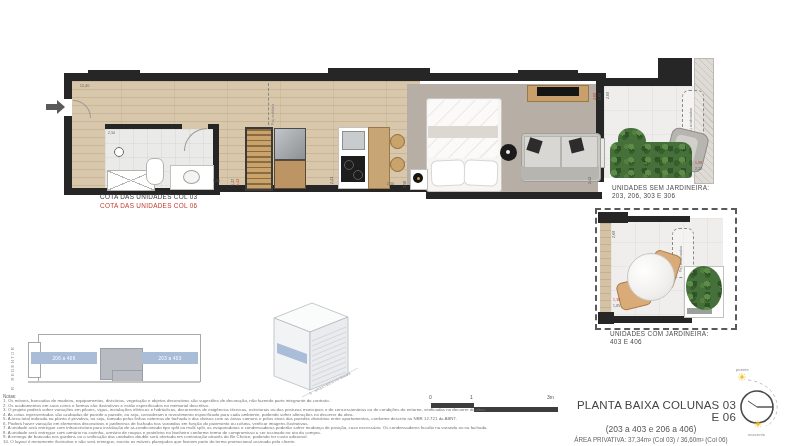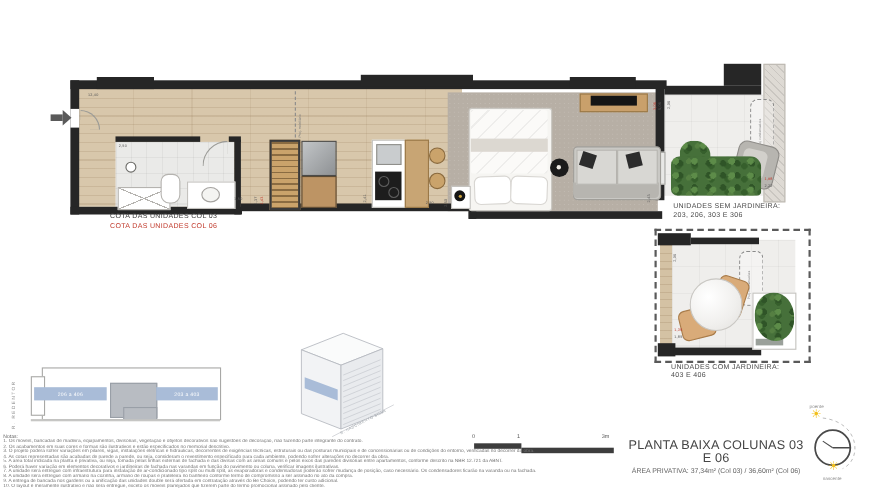--- a/index.html
+++ b/index.html
@@ -204,21 +204,22 @@
 
   <div>
     <div class="abs" style="left:429px;top:394px;font-size:5px;color:#555;">0</div>
     <div class="abs" style="left:470px;top:394px;font-size:5px;color:#555;">1</div>
     <div class="abs" style="left:547px;top:394px;font-size:5px;color:#555;">3m</div>
     <div class="abs" style="left:431px;top:403px;width:43px;height:5px;background:#3d3d3d;"></div>
     <div class="abs" style="left:474px;top:407px;width:84px;height:5px;background:#3d3d3d;"></div>
   </div>
 
   <div class="abs" style="left:566px;top:399px;width:170px;text-align:center;">
-    <div style="font-size:11.5px;color:#454545;letter-spacing:.2px;">PLANTA BAIXA COLUNAS 03 E 06</div>
+    <div style="font-size:11.5px;color:#454545;letter-spacing:.2px;text-align:right;">PLANTA BAIXA COLUNAS 03 E 06</div>
+    <div style="font-size:8.5px;color:#555;margin-top:1px;">(203 a 403 e 206 a 406)</div>
     <div style="font-size:6.3px;color:#666;margin-top:2px;">ÁREA PRIVATIVA: 37,34m² (Col 03) / 36,60m² (Col 06)</div>
   </div>
 
   <div>
     <svg class="abs" style="left:724px;top:360px;" width="76" height="86" viewBox="0 0 76 86">
       <path d="M 24 20 C 58 24, 60 58, 42 66" fill="none" stroke="#bbbbbb" stroke-width="0.9" stroke-dasharray="3 3"></path>
       <circle cx="33" cy="47" r="16" fill="none" stroke="#4a4a4a" stroke-width="1.6"></circle>
       <line x1="33" y1="47" x2="49" y2="47" stroke="#4a4a4a" stroke-width="1.4"></line>
       <line x1="33" y1="47" x2="24" y2="41" stroke="#4a4a4a" stroke-width="1"></line>
     </svg>

